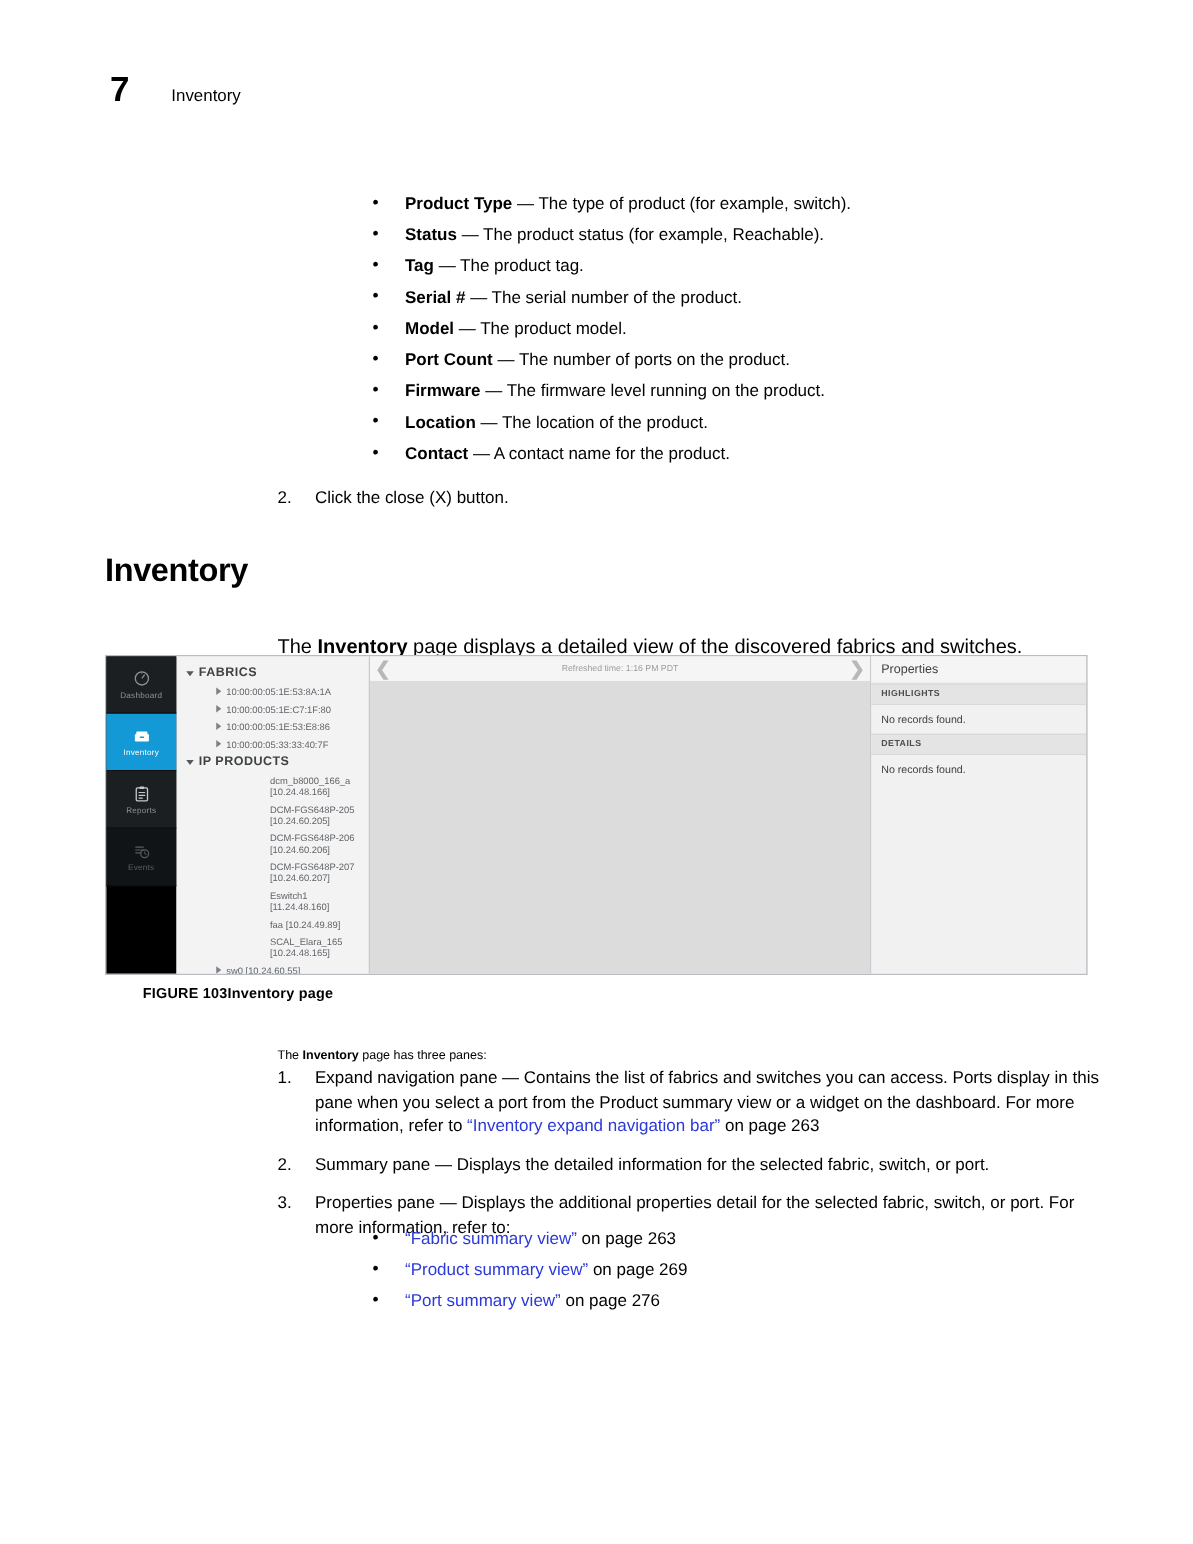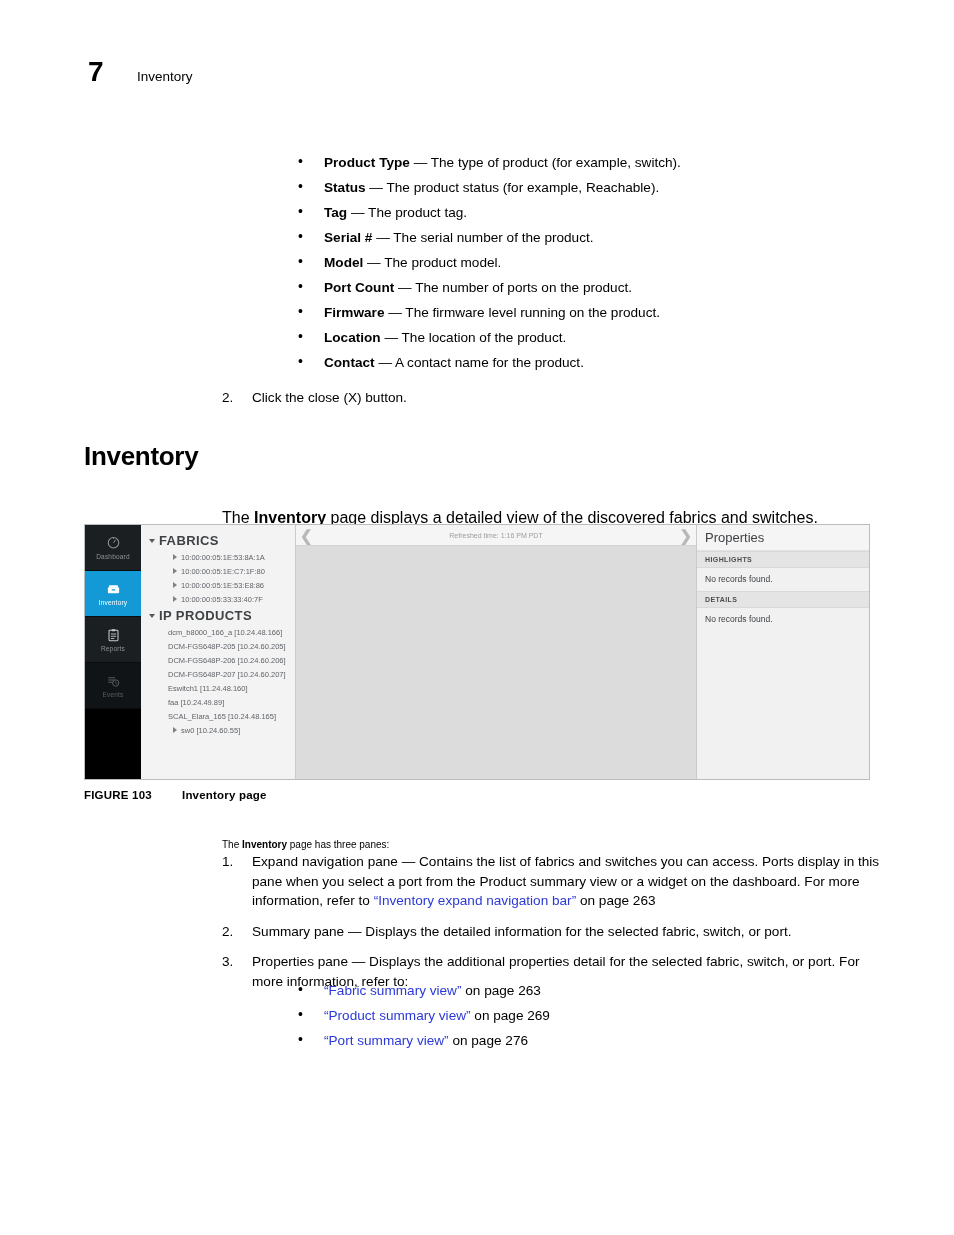--- a/index.html
+++ b/index.html
@@ -56,57 +56,57 @@
   .rail-item.active { background:#139ad6; color:#ffffff; }
   .rail-item.faded { background:#111416; color:#5a5d61; }
   .rail-label { font-size:6.5px; margin-top:2px; letter-spacing:.2px; }
   .rail-ico { width:17px; height:15px; display:block; }
   .rail-ico svg { display:block; }
   .rail-filler { background:#000000; flex:1; }
 
   
   .tree { width:155px; flex:0 0 155px; background:#f3f3f3; border-right:1px solid #c8cacd;
           padding:6px 0 0 0; box-sizing:border-box; }
-  .tree-group { font-size:13px; font-weight:bold; color:#3f4245; letter-spacing:.4px;
+  .tree-group { font-size:10px; font-weight:bold; color:#3f4245; letter-spacing:.4px;
                 padding:2px 0 2px 8px; display:flex; align-items:center; }
   .tree-node  { font-size:7.5px; color:#5f6368; padding:2.5px 0 2.5px 8px;
                 display:flex; align-items:center; }
   .tree-node.lvl2 { padding-left:32px; }
-  .tree-node.lvl2-noarrow { padding-left:27px; }
+  .tree-node.lvl2-noarrow { padding-left:27px;margin-left:48px; }
   .caret-d { width:0;height:0;border-left:3.2px solid transparent;border-right:3.2px solid transparent;
              border-top:4px solid #55585c; margin-right:4px; flex:0 0 auto; }
   .caret-r { width:0;height:0;border-top:3.2px solid transparent;border-bottom:3.2px solid transparent;
              border-left:4px solid #7d8185; margin-right:4px; flex:0 0 auto; }
 
   
   .summary { flex:1; display:flex; flex-direction:column; background:#dedede;
              border-right:1px solid #c8cacd; }
   .summary-bar { height:20px; background:#f5f5f5; border-bottom:1px solid #d2d4d6;
                  display:flex; align-items:center; justify-content:space-between;
                  padding:0 4px; }
   .chev { color:#b6b8ba; font-size:15px; line-height:15px; font-weight:bold; }
   .refresh { font-size:7px; color:#9a9da0; position:absolute; left:50%;
              transform:translateX(-50%); }
   .summary-bar-inner { position:relative; width:100%; display:flex;
                        align-items:center; justify-content:space-between; }
   .summary-body { flex:1; background:#dcdcdc; }
 
   
   .props { width:172px; flex:0 0 172px; background:#f1f1f1; }
-  .props-title { font-size:13px; color:#3f4245; padding:5px 0 5px 8px;
+  .props-title { font-size:10px; color:#3f4245; padding:5px 0 5px 8px;
                  background:#f5f5f5; border-bottom:1px solid #e0e1e3; }
   .props-sec { font-size:7px; font-weight:bold; color:#4a4d50; letter-spacing:.4px;
                background:#e4e4e4; padding:4px 0 4px 8px; border-top:1px solid #d8d9db;
                border-bottom:1px solid #d8d9db; }
   .props-val { font-size:8.5px; color:#3d4043; padding:6px 0 7px 8px; }
 
   
   .figcap { position:absolute; left:84px; top:789px; font-size:11.5px; font-weight:bold;
             letter-spacing:.2px; }
-  .figcap .lbl { display:inline-block; width:98px; }
+  .figcap .lbl { display:inline-block; width:98px;text-align:right; }
 
   
   .lead2 { position:absolute; left:222px; top:825px; font-size:10px; line-height:20px; }
   .lead2 b { font-weight:bold; }
 
   .olist { position:absolute; left:222px; top:852px; width:668px; }
   .olist .item { position:relative; font-size:13.6px; line-height:19.5px;
                  margin-bottom:11px; padding-left:30px; }
   .olist .item .num { position:absolute; left:0; top:0; }
   .link { color:#2b39d8; }

